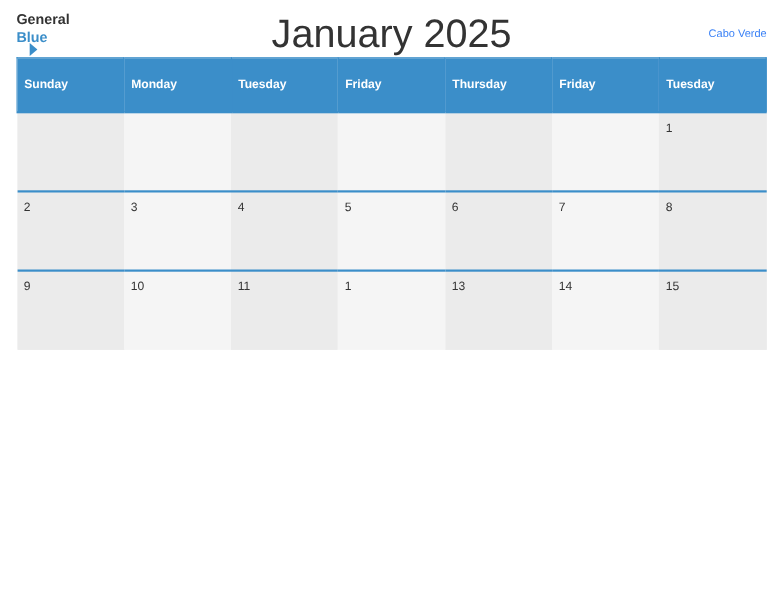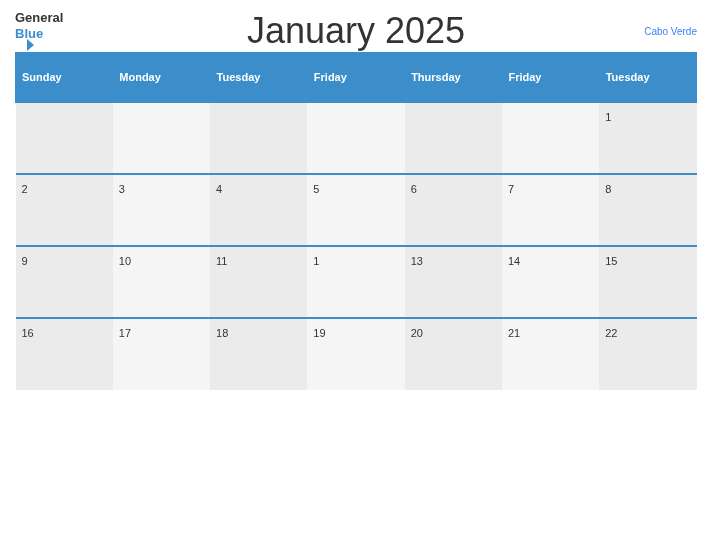--- a/index.html
+++ b/index.html
@@ -194,24 +194,15 @@
         </tr>
         <tr class="week-row">
           <td><span class="day-number">9</span></td>
           <td><span class="day-number">10</span></td>
           <td><span class="day-number">11</span></td>
           <td><span class="day-number">1</span></td>
           <td><span class="day-number">13</span></td>
           <td><span class="day-number">14</span></td>
           <td><span class="day-number">15</span></td>
         </tr>
-        <tr class="week-row">
-          <td><span class="day-number">16</span></td>
-          <td><span class="day-number">17</span></td>
-          <td><span class="day-number">18</span></td>
-          <td><span class="day-number">19</span></td>
-          <td><span class="day-number">20</span></td>
-          <td><span class="day-number">21</span></td>
-          <td><span class="day-number">22</span></td>
-        </tr>
       </tbody>
   </table>
 </div>
 
 </body></html>

